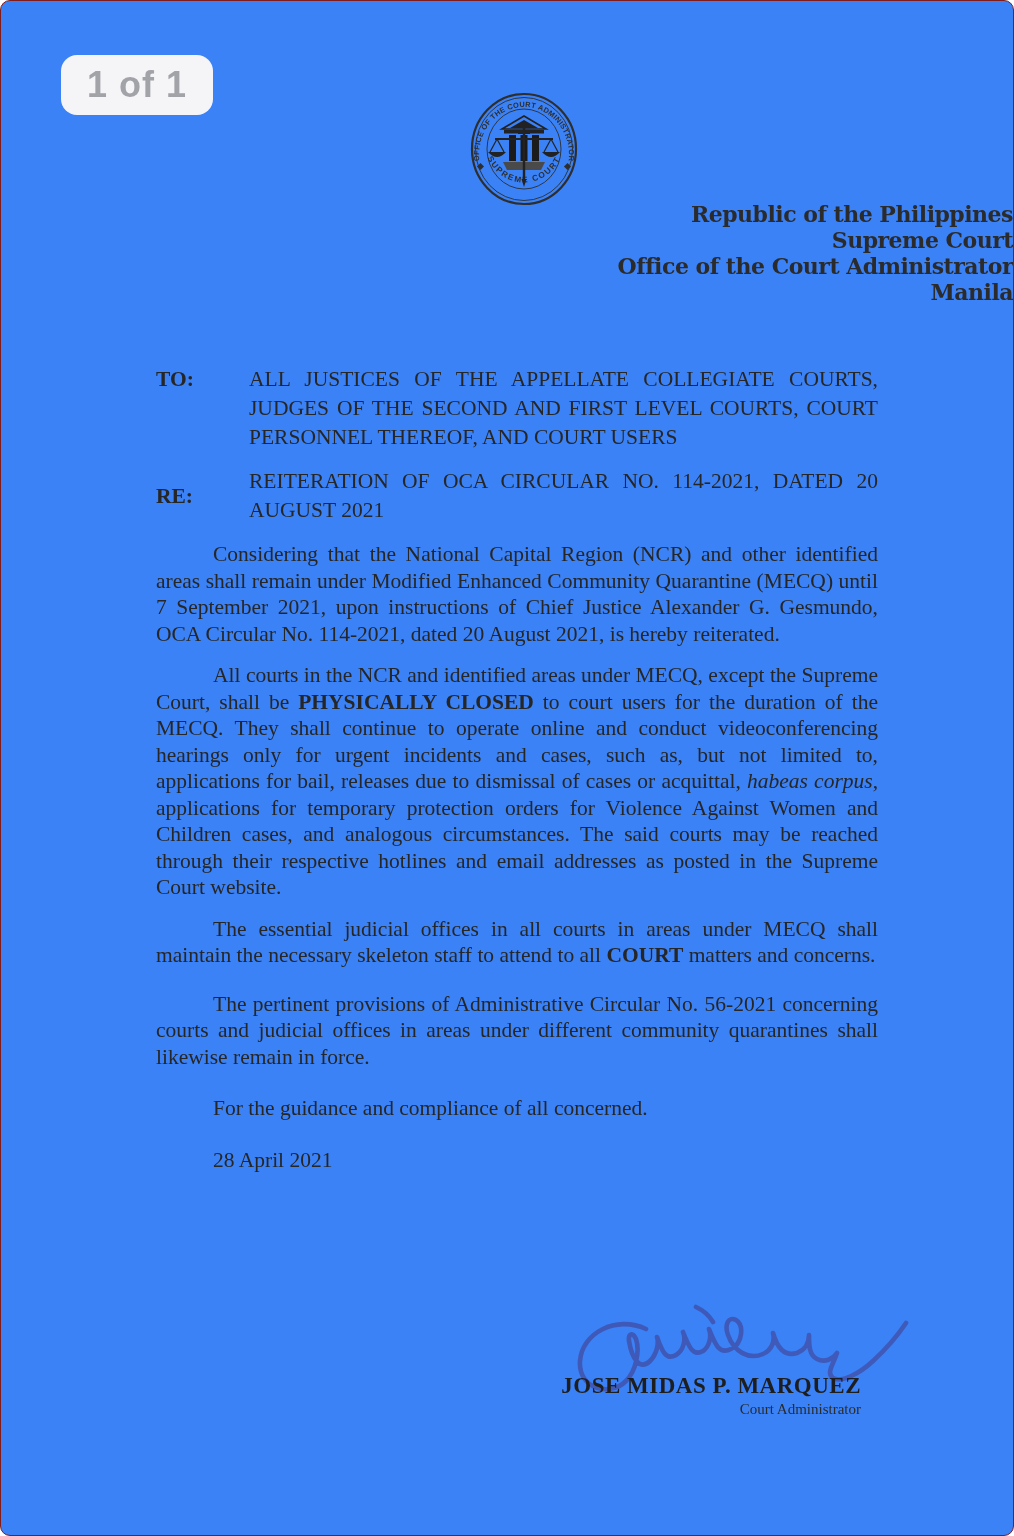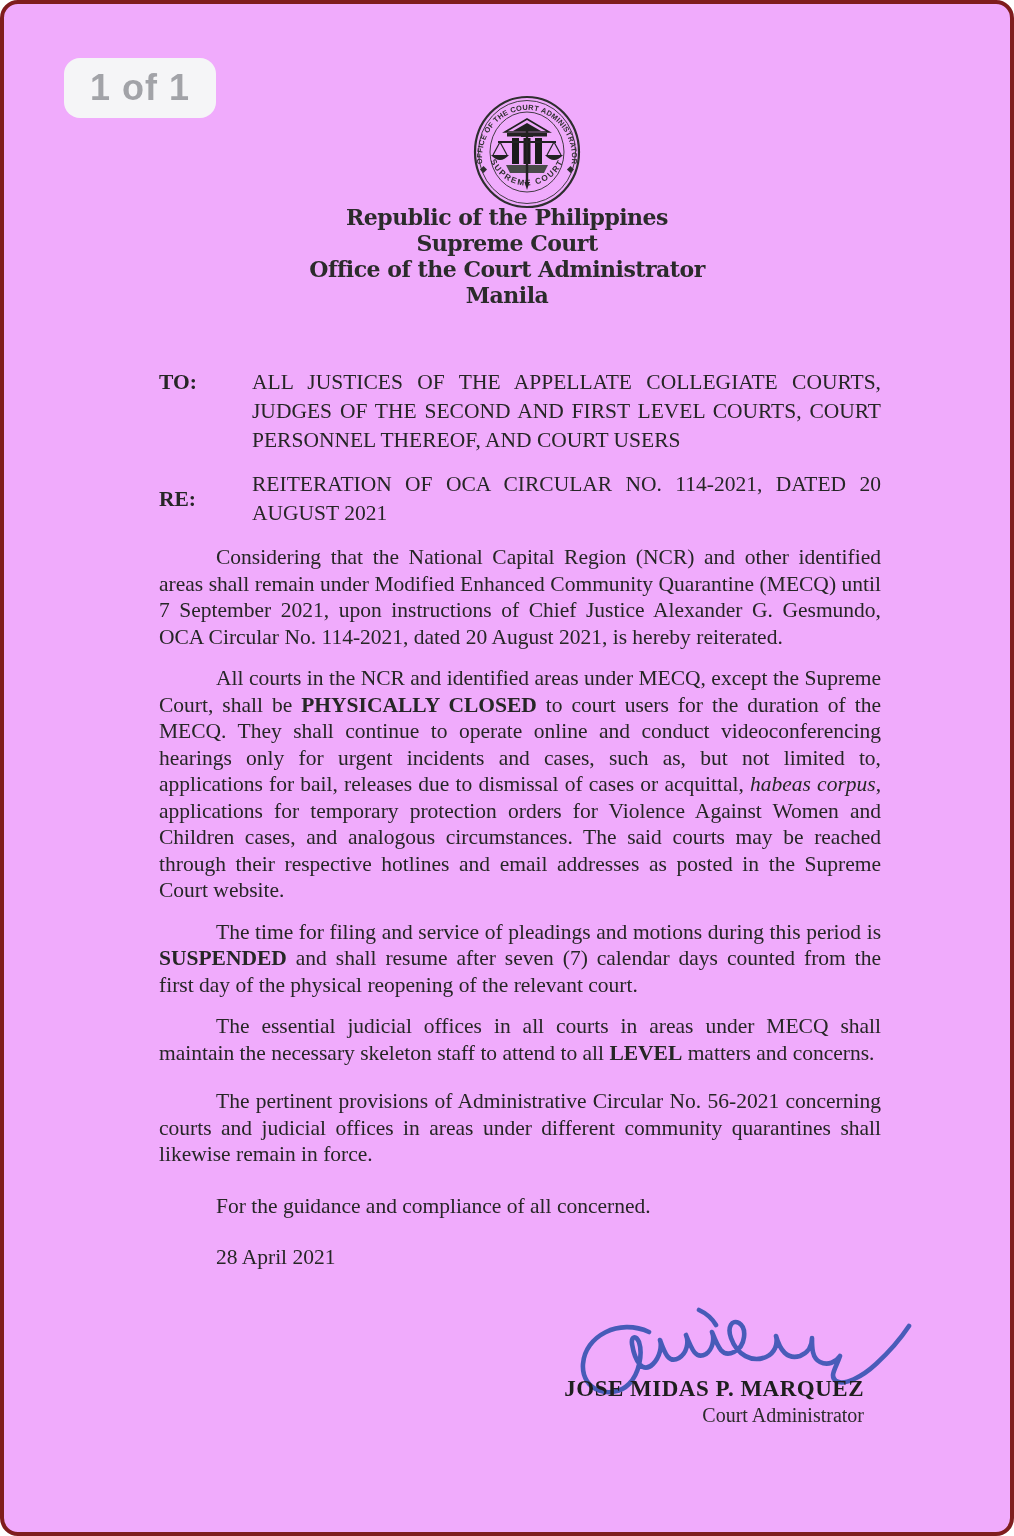--- a/index.html
+++ b/index.html
@@ -2,23 +2,23 @@
 <html><head>
 <meta charset="utf-8">
 <style>
   html, body { margin: 0; padding: 0; background: #ffffff; }
   * { box-sizing: border-box; }
 
   .page {
     position: relative;
     width: 1014px;
     height: 1536px;
-    background: #f0abfc;
-    border: 4px solid #7f1d1d;
-    border-radius: 18px;
+    background: #3b82f6;
+    border: 1px solid #7f1d1d;
+    border-radius: 10px;
     overflow: hidden;
     font-family: "Liberation Serif", serif;
     color: #262626;
   }
 
   .page-badge {
     position: absolute;
     left: 60px;
     top: 54px;
     background: #f5f5f7;
@@ -38,21 +38,21 @@
     top: 90px;
     width: 134px;
     height: 116px;
   }
 
   .letterhead {
     position: absolute;
     left: 0;
     top: 200px;
     width: 100%;
-    text-align: center;
+    text-align: right;
     font-family: "DejaVu Serif", serif;
     font-weight: 700;
     font-size: 22px;
     line-height: 26px;
     color: #2b2b2b;
     letter-spacing: -0.5px;
   }
 
   .doc-title {
     position: absolute;
@@ -119,21 +119,21 @@
     text-align: right;
   }
   .sig-name {
     font-weight: 700;
     font-size: 23px;
     letter-spacing: 0.5px;
     color: #1e1e1e;
     white-space: nowrap;
   }
   .sig-title {
-    font-size: 20px;
+    font-size: 15px;
     margin-top: 2px;
     color: #2b2b2b;
   }
 </style>
 </head>
 <body>
 
 <div class="page">
 
   <div class="page-badge">1 of 1</div>
@@ -194,23 +194,22 @@
 
     <div class="addr-row">
       <span class="addr-label">RE:</span>
       <span class="addr-text">REITERATION OF OCA CIRCULAR NO. 114-2021, DATED 20 AUGUST 2021</span>
     </div>
 
     <p class="first">Considering that the National Capital Region (NCR) and other identified areas shall remain under Modified Enhanced Community Quarantine (MECQ) until 7 September 2021, upon instructions of Chief Justice Alexander G. Gesmundo, OCA Circular No. 114-2021, dated 20 August 2021, is hereby reiterated.</p>
 
     <p><span>All courts in the NCR and identified areas under MECQ, except the Supreme Court, shall be </span><b>PHYSICALLY CLOSED</b><span> to court users for the duration of the MECQ. They shall continue to operate online and conduct videoconferencing hearings only for urgent incidents and cases, such as, but not limited to, applications for bail, releases due to dismissal of cases or acquittal, </span><i>habeas corpus</i><span>, applications for temporary protection orders for Violence Against Women and Children cases, and analogous circumstances. The said courts may be reached through their respective hotlines and email addresses as posted in the Supreme Court website.</span></p>
 
-    <p><span>The time for filing and service of pleadings and motions during this period is </span><b>SUSPENDED</b><span> and shall resume after seven (7) calendar days counted from the first day of the physical reopening of the relevant court.</span></p>
-
-    <p><span>The essential judicial offices in all courts in areas under MECQ shall maintain the necessary skeleton staff to attend to all </span><b>LEVEL</b><span> matters and concerns.</span></p>
+
+    <p><span>The essential judicial offices in all courts in areas under MECQ shall maintain the necessary skeleton staff to attend to all </span><b>COURT</b><span> matters and concerns.</span></p>
 
     <p style="margin-top:22px">The pertinent provisions of Administrative Circular No. 56-2021 concerning courts and judicial offices in areas under different community quarantines shall likewise remain in force.</p>
 
     <p style="margin-top:25px">For the guidance and compliance of all concerned.</p>
 
     <div class="date-line">28 April 2021</div>
   </div>
 
   <div class="sig-svg">
     <svg viewBox="0 0 372 104" width="372" height="104">

